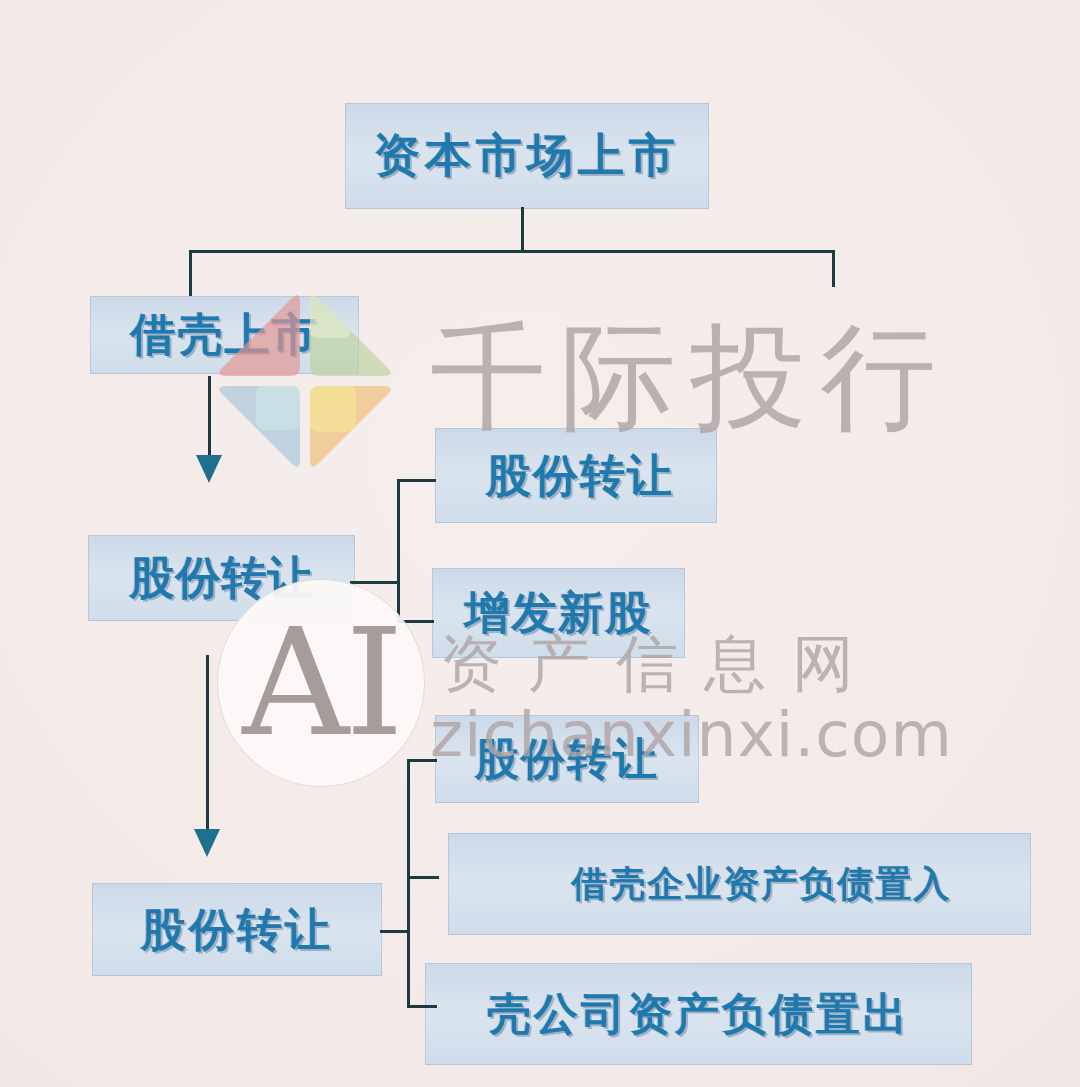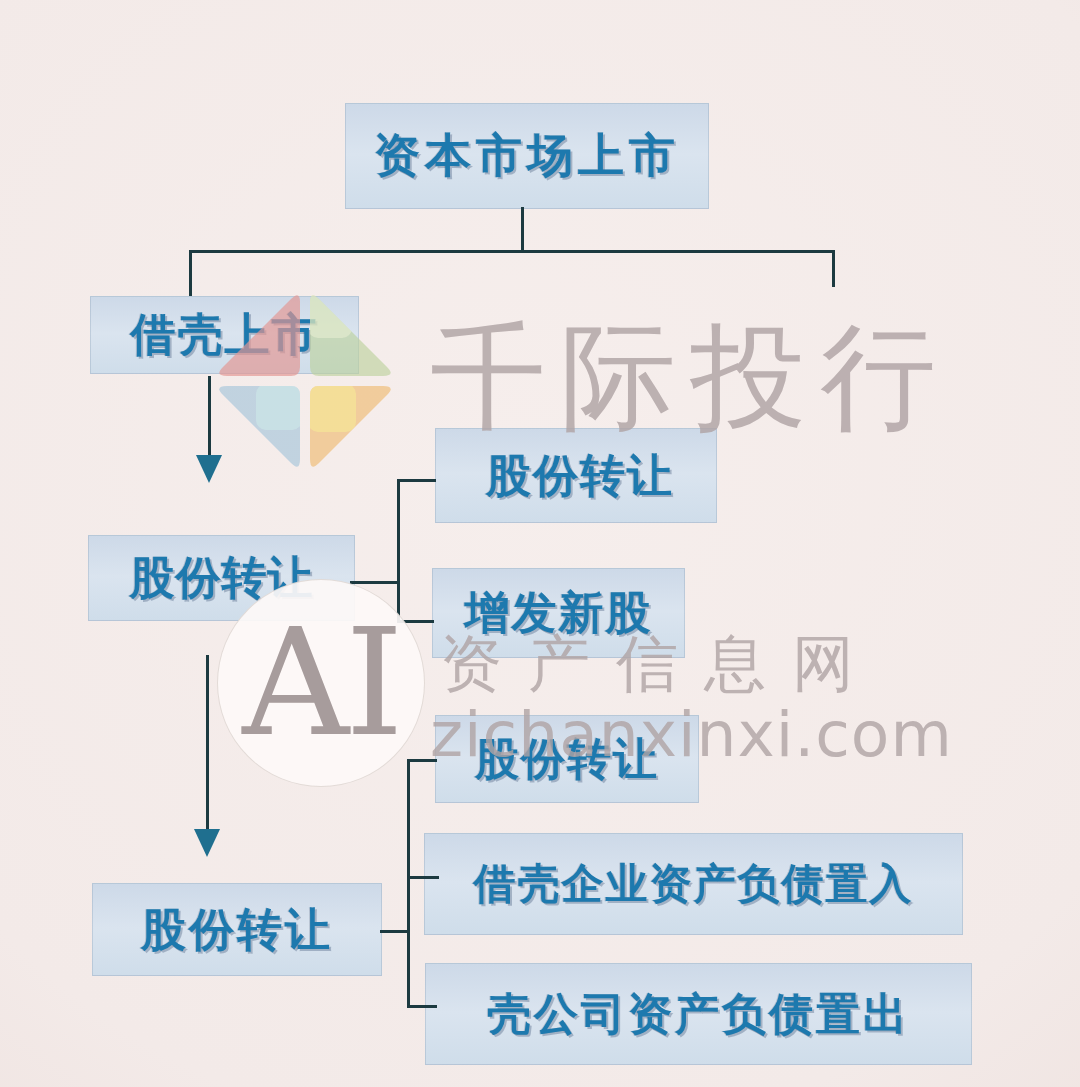--- a/index.html
+++ b/index.html
@@ -22,21 +22,21 @@
     white-space:nowrap;
   }
   #box-capital     {left:345px;top:103px;width:362px;height:104px;font-size:46px;letter-spacing:5px;}
   #box-backdoor    {left:90px; top:296px;width:267px;height:76px; font-size:45px;letter-spacing:2px;}
   #box-ipo         {left:703px;top:299px;width:255px;height:72px; font-size:38px;letter-spacing:2px;}
   #box-control     {left:88px; top:535px;width:265px;height:84px; font-size:45px;letter-spacing:1px;}
   #box-share       {left:435px;top:428px;width:272px;height:93px; font-size:45px;letter-spacing:2px;padding-left:8px;}
   #box-newshares   {left:432px;top:568px;width:251px;height:88px; font-size:45px;letter-spacing:2px;}
   #box-restructure {left:92px; top:883px;width:288px;height:91px; font-size:45px;letter-spacing:3px;}
   #box-indirect    {left:435px;top:715px;width:262px;height:86px; font-size:44px;letter-spacing:2px;}
-  #box-liabin      {left:424px;top:833px;width:537px;height:100px;font-size:42px;letter-spacing:2px;}
+  #box-liabin      {left:448px;top:833px;width:537px;height:100px;font-size:36px;letter-spacing:2px;padding-left:44px;}
   #box-liabout     {left:425px;top:963px;width:545px;height:100px;font-size:44px;letter-spacing:3px;}
 
   
   .line{position:absolute;z-index:3;background:var(--connector,#1c3a40);}
   #ln-stem        {left:521px;top:207px;width:3px;height:46px;}
   #ln-branch-h    {left:189px;top:250px;width:646px;height:3px;}
   #ln-branch-lv   {left:189px;top:250px;width:3px;height:46px;}
   #ln-branch-rv   {left:832px;top:250px;width:3px;height:37px;}
   #ln-arrow1      {left:208px;top:376px;width:3px;height:82px;}
   #ln-ctrl-stub   {left:350px;top:581px;width:49px;height:3px;}

